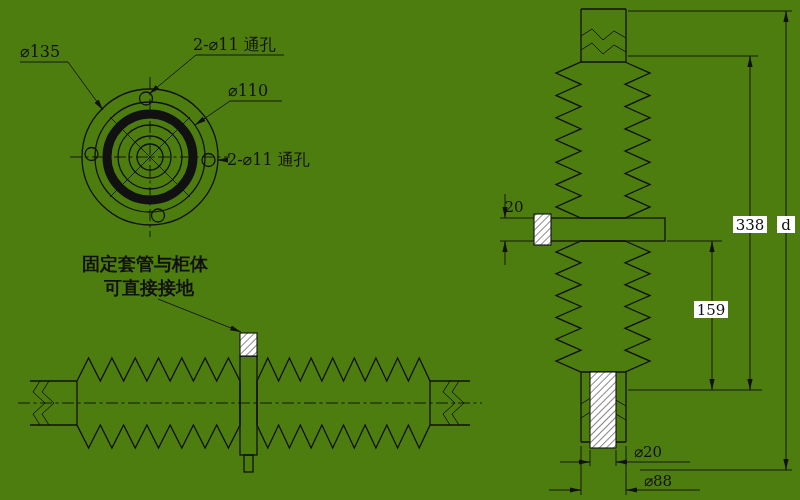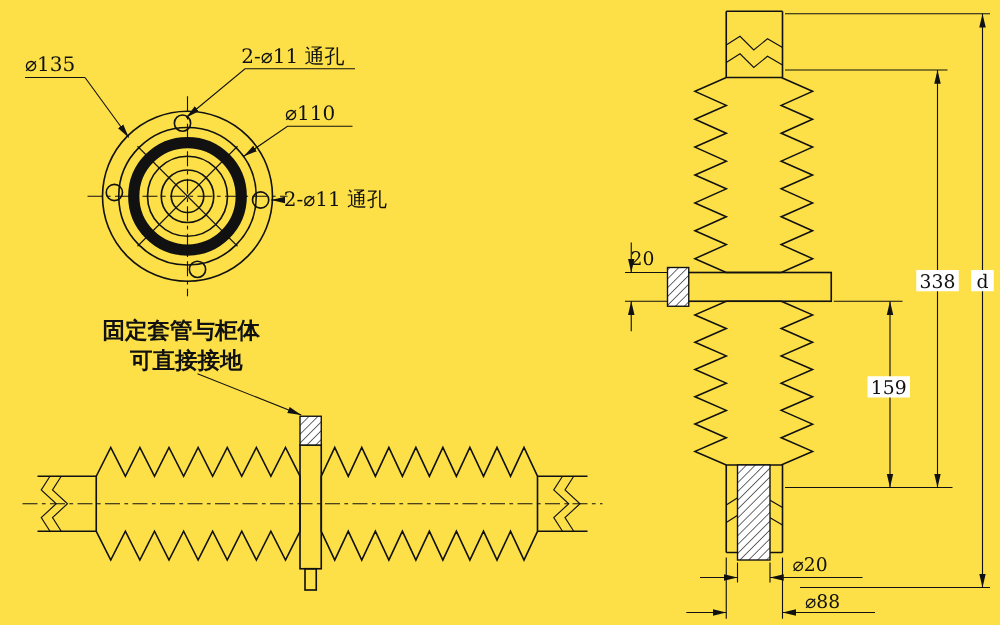--- a/index.html
+++ b/index.html
@@ -1,16 +1,16 @@
 <!DOCTYPE html>
 <html><head>
 <meta charset="utf-8">
 <style>
   html,body{margin:0;padding:0;background:#ffffff;}
-  .stage{position:relative;width:800px;height:500px;background:#fde047;overflow:hidden;
+  .stage{position:relative;width:800px;height:500px;background:#4d7c0f;overflow:hidden;
          font-family:"DejaVu Serif","DejaVu Sans","Liberation Serif",serif;text-align:center;}
   svg{display:block;}
   svg text{fill:#111111;font-family:"DejaVu Serif","DejaVu Sans","Liberation Serif",serif;}
   .outline{fill:none;stroke:#111111;stroke-width:1.3;stroke-linejoin:miter;}
   .thin{fill:none;stroke:#111111;stroke-width:0.9;}
   .cl{fill:none;stroke:#111111;stroke-width:0.9;stroke-dasharray:12 3.5 3 3.5;}
   .hatched{fill:url(#hatch);stroke:#111111;stroke-width:1.1;}
   .dimtext{font-size:15px;}
   .labtext{font-size:16px;}
   .notetext{font-size:18px;font-weight:600;}

